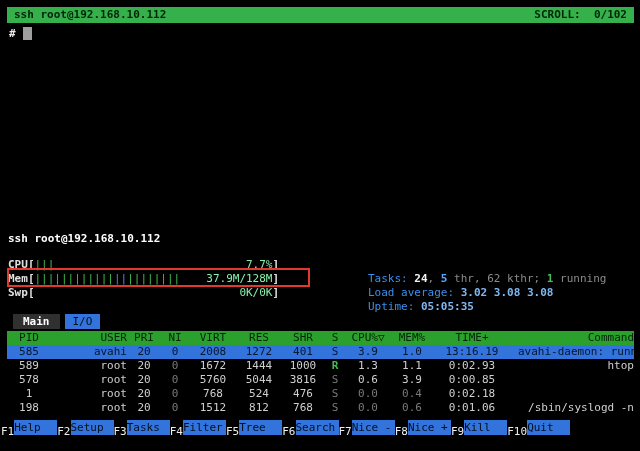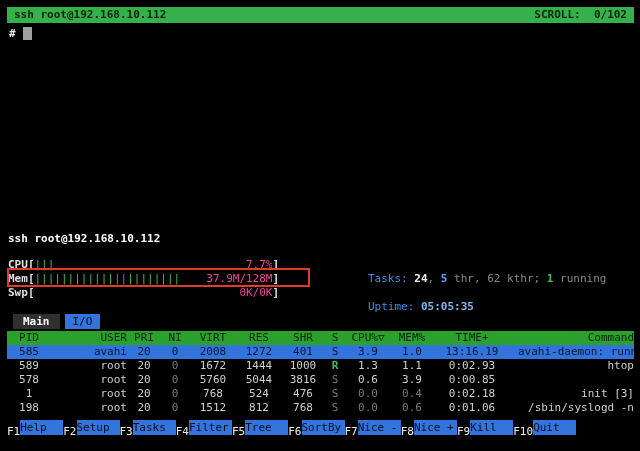--- a/index.html
+++ b/index.html
@@ -16,21 +16,21 @@
   
   .bottom{position:absolute;left:7px;top:231px;right:6px;}
   .btitle{color:#ffffff;font-weight:bold;height:16px;line-height:16px;padding-left:1px;}
   .sp1{height:11px;}
   .meter-line{display:flex;height:14px;white-space:pre;}
   .meter{width:300px;display:flex;padding-left:1px;box-sizing:border-box;}
   .mlabel,.bracket{color:#e0e0e0;font-weight:bold;}
   .barbox{display:flex;justify-content:space-between;width:238px;overflow:hidden;}
   .tick-g{color:#3fbf4f;}
   .tick-b{color:#3b8eea;}
-  .mval{color:#ec4899;}
+  .mval{color:#86efac;}
   .stats{padding-left:8px;white-space:pre;}
   .lbl{color:#3b8eea;}
   .wb{color:#f2f2f2;font-weight:bold;}
   .dim{color:#8a8a8a;}
   .cyb{color:#5aa9ff;font-weight:bold;}
   .grn{color:#3fbf4f;font-weight:bold;}
   .ldv{color:#7fb8f2;font-weight:bold;}
 
   .tabs{display:flex;height:15px;line-height:15px;margin-top:14px;padding-left:6px;}
   .tab-main{background:#303030;color:#ffffff;font-weight:bold;padding:0 10px;}
@@ -41,21 +41,21 @@
         height:14px;line-height:14px;}
   .ph{background:#2ca02c;color:#05230a;}
   .sel{background:#3273dc;color:#06162e;}
   .cell{white-space:pre;overflow:hidden;}
   .r{text-align:center;}
   .l{text-align:right;padding-left:7px;}
   .c{text-align:center;}
   .v0{color:#7a7a7a;}
   .st-r{color:#3fbf4f;font-weight:bold;}
 
-  .fbar{position:absolute;left:7px;top:420px;right:6px;height:15px;line-height:15px;display:flex;white-space:pre;}
+  .fbar{position:absolute;left:1px;top:420px;right:6px;height:15px;line-height:15px;display:flex;white-space:pre;}
   .fk{color:#efefef;}
   .fn{background:#3273dc;color:#04101f;width:43px;display:inline-block;overflow:hidden;}
 
   
   .annotation{position:absolute;left:7px;top:268px;width:303px;height:19px;border:2px solid #e03a2e;
               box-sizing:border-box;z-index:5;pointer-events:none;}
 </style>
 </head>
 <body>
 
@@ -82,20 +82,23 @@
         <span class="mlabel">CPU</span><span class="bracket">[</span><span class="barbox"><span class="tick-g">|||</span><span class="mval">7.7%</span></span><span class="bracket">]</span>
       </div>
       <div class="stats">
         <span class="lbl">Tasks: </span><span class="wb">24</span><span class="dim">, </span><span class="cyb">5</span><span class="dim"> thr, </span><span class="dim">62</span><span class="dim"> kthr; </span><span class="grn">1</span><span class="dim"> running</span>
       </div>
     </div>
 
     <div class="meter-line">
       <div class="meter">
         <span class="mlabel">Mem</span><span class="bracket">[</span><span class="barbox"><span><span class="tick-g">||||||||||||</span><span class="tick-b">||</span><span class="tick-g">||||||||</span></span><span class="mval">37.9M/128M</span></span><span class="bracket">]</span>
+      </div>
+      <div class="stats">
+        <span class="lbl">Load average: </span><span class="ldv">3.02 </span><span class="ldv">3.08 </span><span class="ldv">3.08</span>
       </div>
     </div>
 
     <div class="meter-line">
       <div class="meter">
         <span class="mlabel">Swp</span><span class="bracket">[</span><span class="barbox"><span class="tick-g"></span><span class="mval">0K/0K</span></span><span class="bracket">]</span>
       </div>
       <div class="stats">
         <span class="lbl">Uptime: </span><span class="ldv">05:05:35</span>
       </div>
@@ -171,21 +174,20 @@
         <span class="cell l">root</span>
         <span class="cell r">20</span>
         <span class="cell r v0">0</span>
         <span class="cell r">768</span>
         <span class="cell r">524</span>
         <span class="cell r">476</span>
         <span class="cell c v0">S</span>
         <span class="cell r v0">0.0</span>
         <span class="cell r v0">0.4</span>
         <span class="cell r">0:02.18</span>
-        <span class="cell l">init [3]</span>
       </div>
 
       <div class="prow">
         <span class="cell r">198</span>
         <span class="cell l">root</span>
         <span class="cell r">20</span>
         <span class="cell r v0">0</span>
         <span class="cell r">1512</span>
         <span class="cell r">812</span>
         <span class="cell r">768</span>
@@ -197,20 +199,20 @@
       </div>
     </div>
   </div>
 
   <div class="fbar">
     <span><span class="fk">F1</span><span class="fn">Help</span></span>
     <span><span class="fk">F2</span><span class="fn">Setup</span></span>
     <span><span class="fk">F3</span><span class="fn">Tasks</span></span>
     <span><span class="fk">F4</span><span class="fn">Filter</span></span>
     <span><span class="fk">F5</span><span class="fn">Tree</span></span>
-    <span><span class="fk">F6</span><span class="fn">SortBy</span></span>
+    <span><span class="fk">F6</span><span class="fn">Search</span></span>
     <span><span class="fk">F7</span><span class="fn">Nice -</span></span>
     <span><span class="fk">F8</span><span class="fn">Nice +</span></span>
     <span><span class="fk">F9</span><span class="fn">Kill</span></span>
     <span><span class="fk">F10</span><span class="fn">Quit</span></span>
   </div>
 
 </div>
 
 </body></html>

